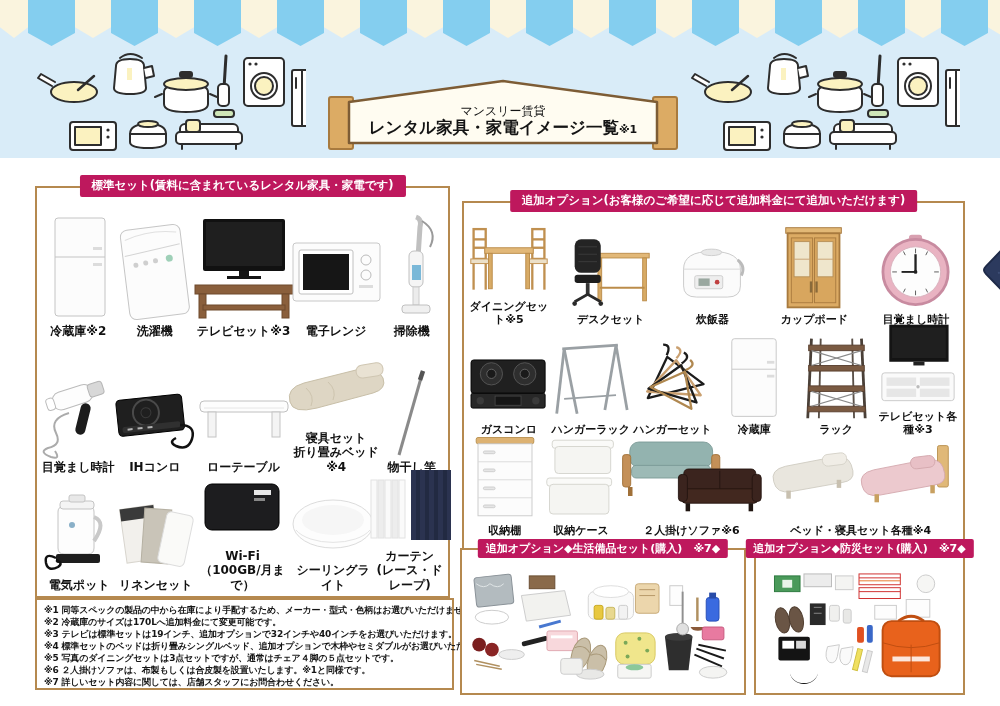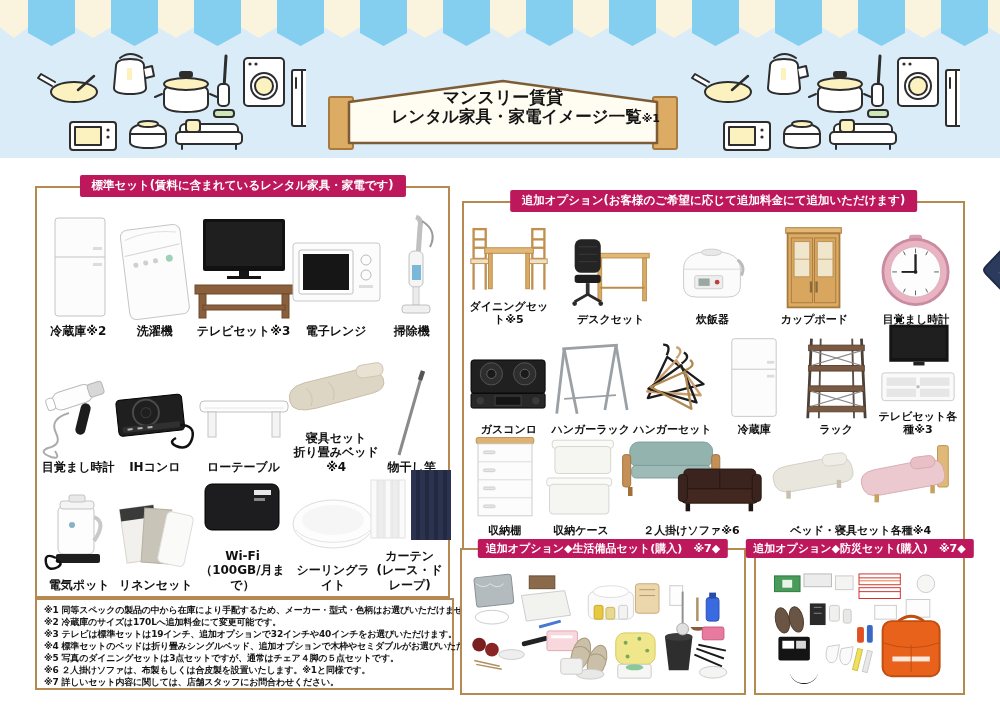--- a/index.html
+++ b/index.html
@@ -13,22 +13,22 @@
   .st-cream{width:36px;height:38px;background:#faf4de;}
   .st-cream.first{width:28px;}
   .icons{position:absolute;top:44px;width:272px;height:110px;}
   .icons.left{left:34px;} .icons.right{left:688px;}
   .deco-cab{position:absolute;top:96px;width:22px;height:50px;background:#dcab64;border:2px solid #a87a3e;border-radius:3px;}
   .deco-cab.l{left:328px;} .deco-cab.r{left:652px;}
   
   .plaque{position:absolute;left:346px;top:78px;width:314px;height:68px;}
   .plaque svg{position:absolute;left:0;top:0;}
   .plaque-text{position:absolute;left:0;top:0;width:100%;height:100%;text-align:center;color:#141414;}
-  .pt1{font-size:17px;font-weight:bold;margin-top:9px;line-height:1.2;}
-  .pt2{font-size:16.5px;font-weight:bold;line-height:1.25;text-align:right;}
+  .pt1{font-size:12px;font-weight:normal;margin-top:26px;line-height:1.2;}
+  .pt2{font-size:16.5px;font-weight:bold;line-height:1.25;}
   .pt2 .note{font-size:11px;font-weight:bold;}
   
   .box{position:absolute;border:2px solid #b5894f;background:#fff;box-sizing:border-box;}
   .std-box{left:35px;top:186px;width:415px;height:412px;}
   .opt-box{left:462px;top:186px;width:503px;height:352px;margin-top:15px;}
   .fn-box{left:35px;top:598px;width:419px;height:92px;padding:5px 7px;}
   .pur-a{left:460px;top:548px;width:286px;height:147px;}
   .pur-b{left:754px;top:548px;width:211px;height:147px;}
   .badge{position:absolute;top:-13px;left:50%;transform:translateX(-50%);
          background:#be185d;color:#fff;font-weight:bold;border-radius:2px;

